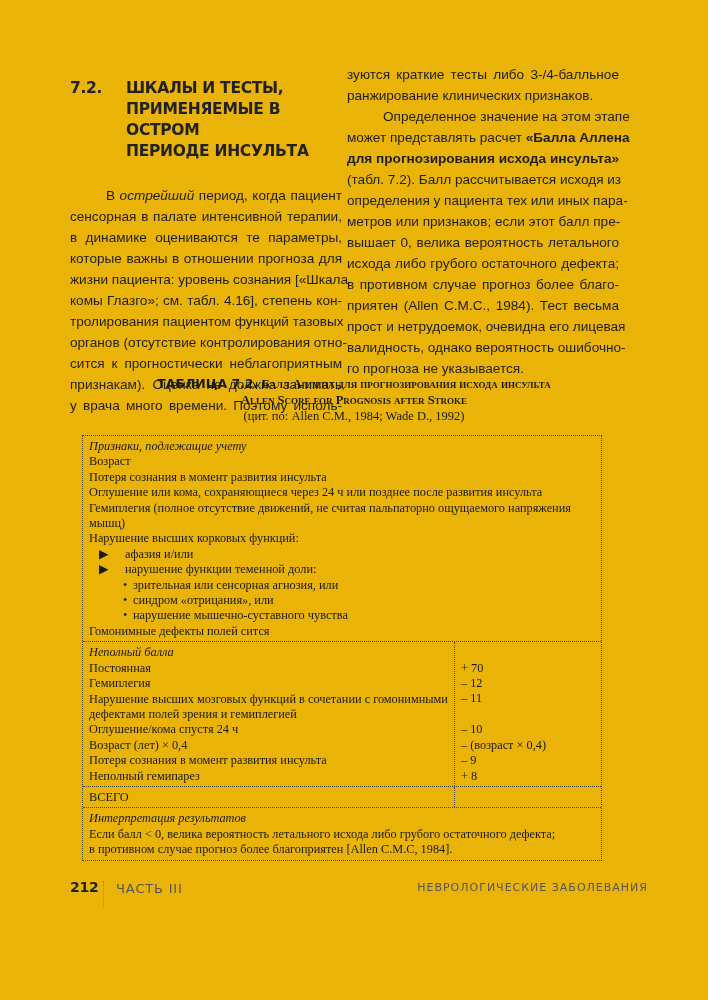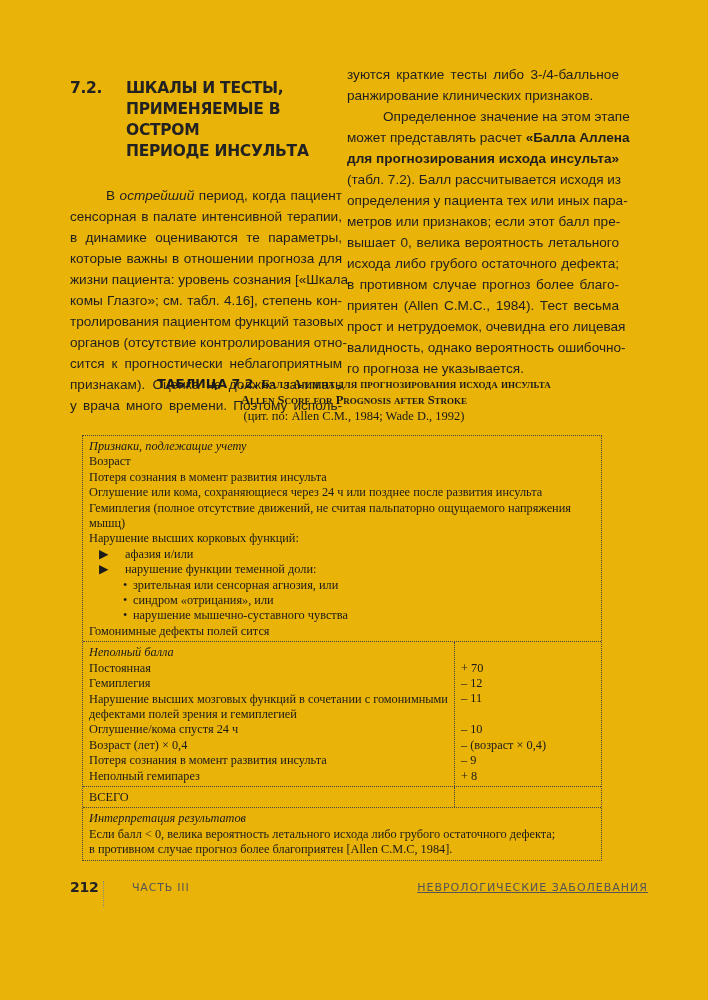--- a/index.html
+++ b/index.html
@@ -38,22 +38,22 @@
   .tbl .l1 { padding-left: 10px; position: relative; }
   .tbl .l1 .tri { display: inline-block; width: 26px; }
   .tbl .l2 { padding-left: 34px; }
   .tbl .l2 .dot { display: inline-block; width: 10px; }
   .tbl .spacer { height: 15.4px; }
 
   
   .footer { position: absolute; left: 70px; top: 879px; width: 560px; height: 30px; font-family: "DejaVu Sans", sans-serif; color: #333; }
   .pg-num { position: absolute; left: 0; top: 0; font-weight: bold; font-size: 14px; letter-spacing: -0.3px; color: #222; }
   .pg-sep { position: absolute; left: 33px; top: 2px; width: 0; height: 26px; border-left: 1px dotted #888; }
-  .part { position: absolute; left: 46px; top: 2px; font-size: 11px; letter-spacing: 0.8px; color: #555; margin-left: 16px; }
-  .chapter { position: absolute; right: -18px; top: 2px; font-size: 11px; letter-spacing: 1px; color: #555; text-decoration: underline; }
+  .part { position: absolute; left: 46px; top: 2px; font-size: 13px; letter-spacing: 0.8px; color: #555; }
+  .chapter { position: absolute; right: -18px; top: 2px; font-size: 11px; letter-spacing: 1px; color: #555; }
 </style>
 </head>
 <body>
 
 <div class="page">
 
   <div class="col col-left">
     <div class="sec-head">
       <div class="sec-num">7.2.</div>
       <div class="sec-title">

